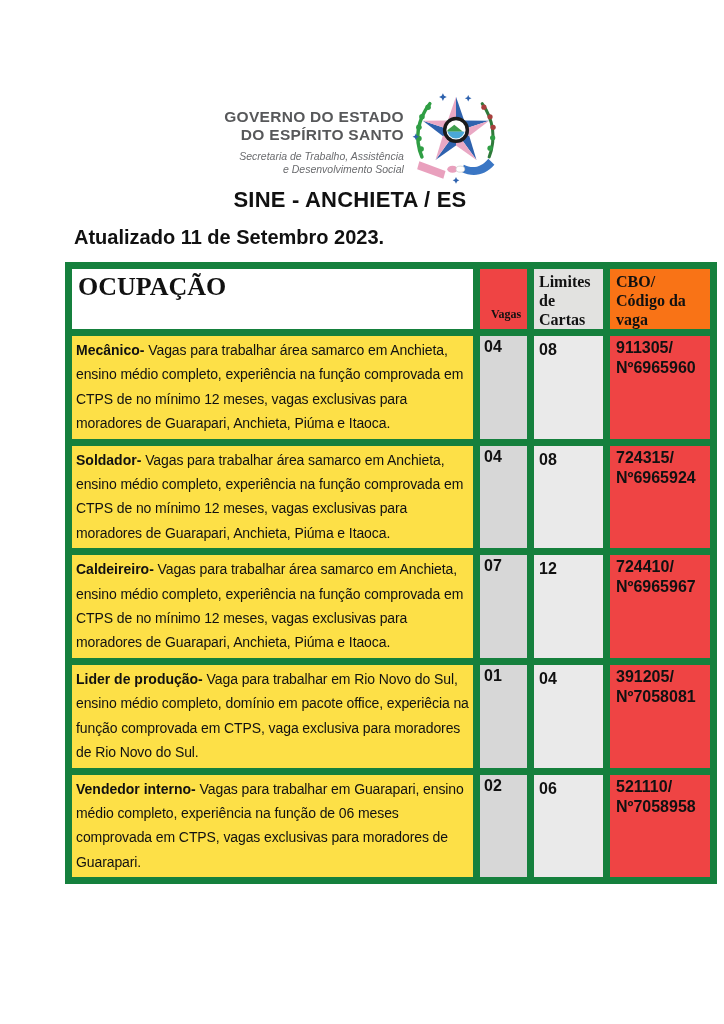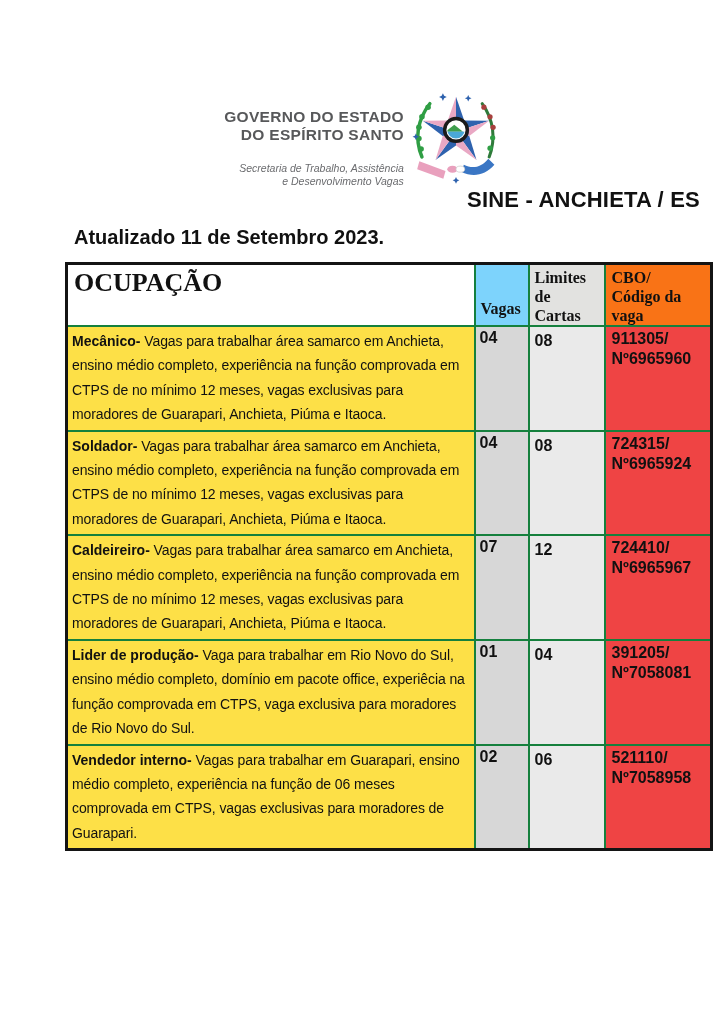--- a/index.html
+++ b/index.html
@@ -4,51 +4,51 @@
 <style>
   html,body { margin:0; padding:0; background:#ffffff; }
   body { width:724px; height:1024px; font-family:"Liberation Sans", sans-serif; color:#111; }
   .page { position:relative; width:724px; height:1024px; background:#ffffff; overflow:hidden; }
 
   
   .brand { position:absolute; top:88px; left:0; width:724px; display:flex; justify-content:center; align-items:flex-start; gap:8px; }
   .gov-text { text-align:right; margin-top:20px; }
   .gov-l1 { font-size:15.5px; font-weight:bold; color:#57585a; line-height:18px; letter-spacing:0.3px; }
   .gov-sub { font-style:italic; font-size:10.5px; color:#6a6b6e; line-height:13px; }
-  .gov-sub.first { margin-top:18px; }
+  .gov-sub.first { margin-top:6px; }
   .logo { width:88px; height:96px; }
   .logo svg { width:88px; height:96px; display:block; }
 
-  .doc-title { position:absolute; top:187px; left:0; width:700px; text-align:right; font-size:22px; font-weight:bold; letter-spacing:0.2px; }
+  .doc-title { position:absolute; top:187px; left:0; width:700px; text-align:center; font-size:22px; font-weight:bold; letter-spacing:0.2px; }
   .updated { position:absolute; top:226px; left:74px; font-size:20px; font-weight:bold; }
 
   
   table.jobs { position:absolute; top:262px; left:65px; width:645px; border-collapse:collapse; table-layout:fixed; background:#fff; border:3px solid #141414; }
-  .jobs th, .jobs td { border:2px solid #15803d; vertical-align:top; overflow:hidden; }
+  .jobs th, .jobs td { border:7px solid #15803d; vertical-align:top; overflow:hidden; }
   th.c-occ { font-family:"Liberation Serif", serif; font-size:26px; font-weight:bold; text-align:left; padding:3px 4px 14px 6px; background:#ffffff; }
-  th.c-vag { font-family:"Liberation Serif", serif; font-size:16px; font-weight:bold; text-align:left; vertical-align:bottom; padding:0 0 7px 5px; background:#7dd3fc; }
+  th.c-vag { font-family:"Liberation Serif", serif; font-size:12px; font-weight:bold; text-align:center; vertical-align:bottom; padding:0 0 7px 5px; background:#ef4444; }
   th.c-lim { font-family:"Liberation Serif", serif; font-size:16px; font-weight:bold; text-align:left; line-height:19px; padding:3px 0 0 5px; background:#e2e2e0;margin-left:33px; }
   th.c-cbo { font-family:"Liberation Serif", serif; font-size:16px; font-weight:bold; text-align:left; line-height:19px; padding:3px 0 0 6px; background:#f97316; }
   td.occ { font-size:14px; line-height:24.4px; letter-spacing:-0.1px; padding:2px 2px 3px 4px; background:#fde047; }
   td.occ b { letter-spacing:0; }
   td.vag { background:#d7d7d7; font-weight:bold; font-size:16px; padding:2px 0 0 4px; }
   td.lim { background:#eaeaea; font-weight:bold; font-size:16px; padding:5px 0 0 5px; }
   td.cbo { background:#ef4444; font-weight:bold; font-size:16px; line-height:20px; padding:2px 0 0 6px; }
 </style>
 </head>
 <body>
 
 <div class="page">
 
   <div class="brand">
     <div class="gov-text">
       <div class="gov-l1">GOVERNO DO ESTADO</div>
       <div class="gov-l1">DO ESPÍRITO SANTO</div>
       <div class="gov-sub first">Secretaria de Trabalho, Assistência</div>
-      <div class="gov-sub">e Desenvolvimento Vagas</div>
+      <div class="gov-sub">e Desenvolvimento Social</div>
     </div>
     <div class="logo">
       <svg viewBox="0 0 100 110" xmlns="http://www.w3.org/2000/svg">
 
         <path d="M20,18 C6,36 2,58 11,79" fill="none" stroke="#2f9e44" stroke-width="4" stroke-linecap="round"></path>
         <circle cx="18" cy="22" r="3.2" fill="#2f9e44"></circle>
         <circle cx="11" cy="33" r="3.2" fill="#2f9e44"></circle>
         <circle cx="7.5" cy="45" r="3.2" fill="#2f9e44"></circle>
         <circle cx="7.5" cy="58" r="3.2" fill="#2f9e44"></circle>
         <circle cx="10" cy="70" r="3.2" fill="#2f9e44"></circle>

